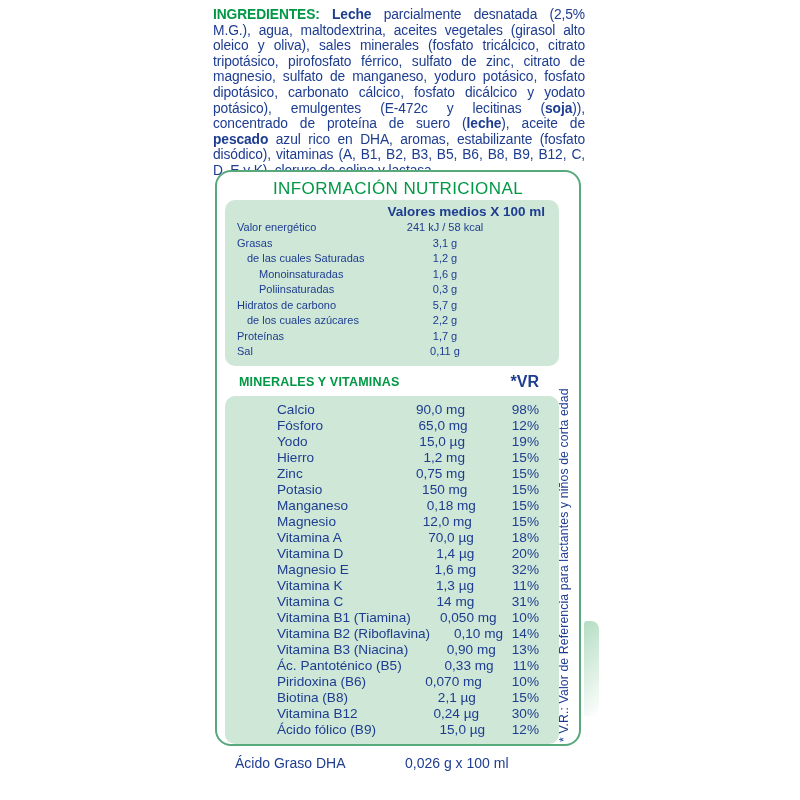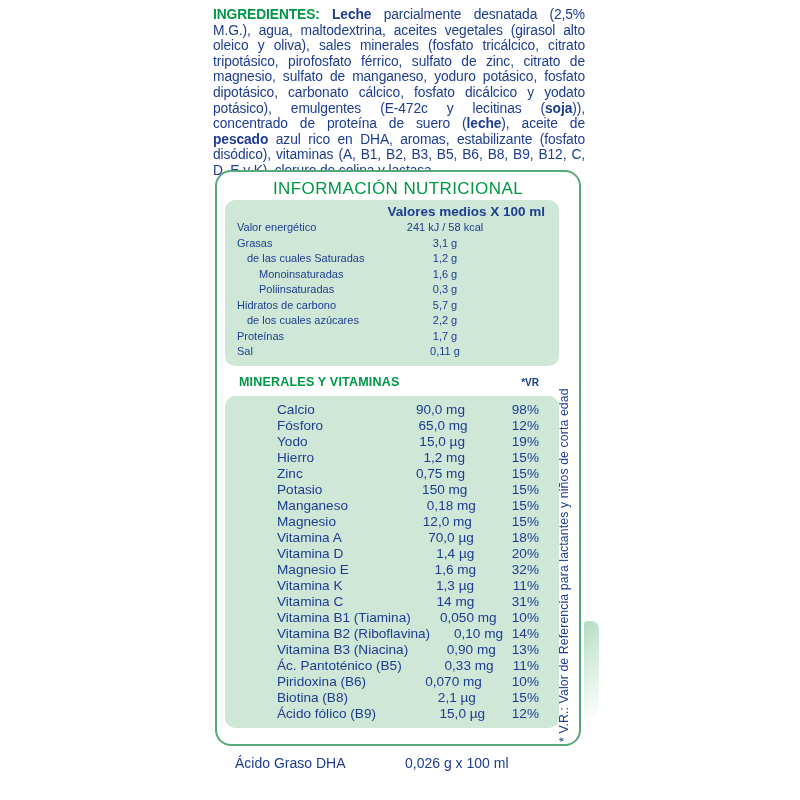--- a/index.html
+++ b/index.html
@@ -78,21 +78,21 @@
   }
   .minerals-header{
     flex:1;
     color:var(--green);
     font-weight:bold;
     font-size:12.5px;
     letter-spacing:0.2px;
   }
   .vr-header{
     font-weight:bold;
-    font-size:10px;
+    font-size:16px;
     color:var(--blue);
   }
   
   .panel-minerals{top:224px;padding:6px 0 6px 0;}
   .mrows{padding:0 20px 0 12px;}
   .mrow{display:flex;font-size:13.6px;line-height:16px;color:var(--blue);margin-left:40px;}
   .mrow .mlabel{flex:1;white-space:nowrap;}
   .mrow .mvalue{width:150px;text-align:right;white-space:nowrap;}
   .mrow .mvr{width:74px;text-align:right;white-space:nowrap;}
   
@@ -275,20 +275,25 @@
             <span class="mlabel">Piridoxina (B6)</span>
             <span class="mvalue">0,070 mg</span>
             <span class="mvr">10%</span>
           </div>
           <div class="mrow">
             <span class="mlabel">Biotina (B8)</span>
             <span class="mvalue">2,1 µg</span>
             <span class="mvr">15%</span>
           </div>
           <div class="mrow">
+            <span class="mlabel">Vitamina B12</span>
+            <span class="mvalue">0,24 µg</span>
+            <span class="mvr">30%</span>
+          </div>
+          <div class="mrow">
             <span class="mlabel">Ácido fólico (B9)</span>
             <span class="mvalue">15,0 µg</span>
             <span class="mvr">12%</span>
           </div>
         </div>
     </div>
 
   </div>
 
   <div class="vertical-note">* V.R.: Valor de Referencia para lactantes y niños de corta edad</div>

